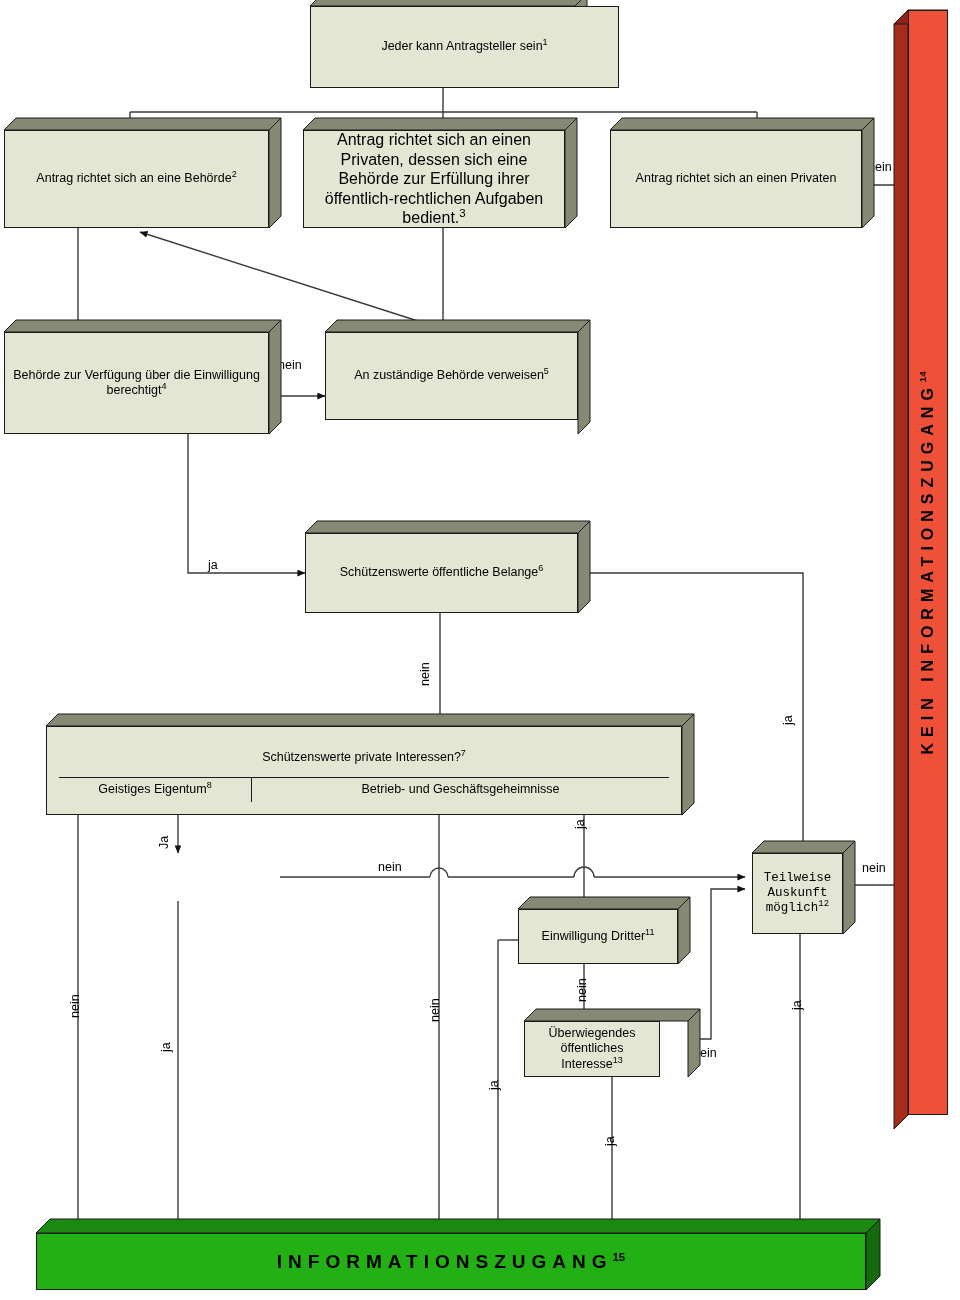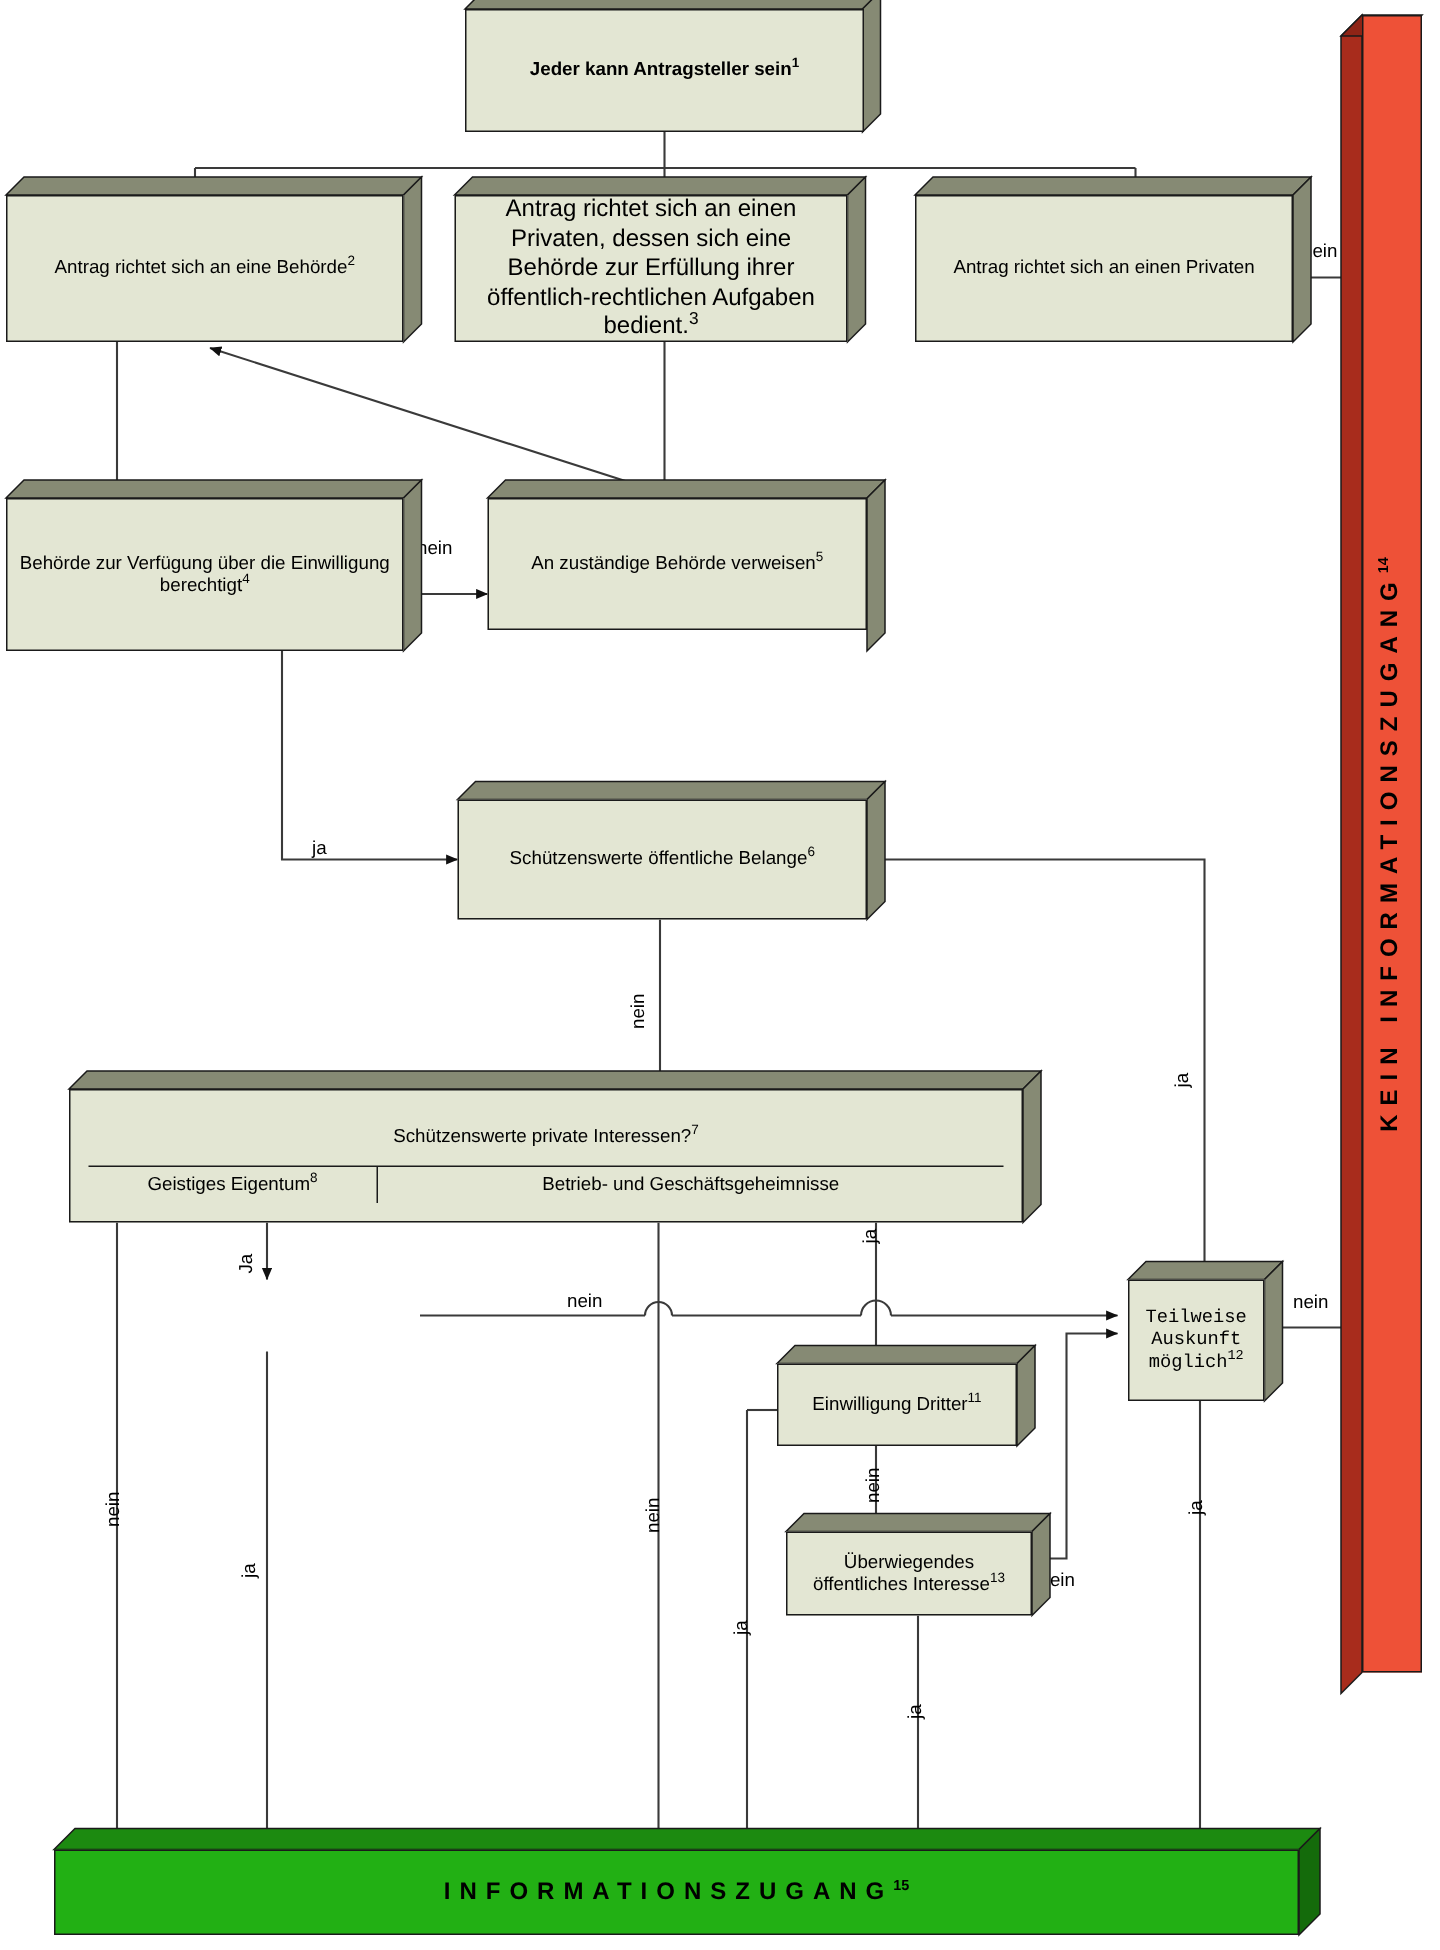--- a/index.html
+++ b/index.html
@@ -35,21 +35,21 @@
   
   .bar{position:absolute;}
   .bar .face{position:absolute;left:0;top:0;right:0;bottom:0;border:1px solid #1a1a1a;
      display:flex;align-items:center;justify-content:center;}
   .bar.red .face{background:#ee5137;}
   .bar.green .face{background:#22b014;}
   .bartext{
     font-weight:bold;font-size:17px;letter-spacing:5px;color:#000;white-space:nowrap;
   }
   .bar.red .bartext{transform:rotate(-90deg);letter-spacing:6px;font-size:16px;}
-  .bar.green .bartext{letter-spacing:6px;font-size:16px;}
+  .bar.green .bartext{letter-spacing:6px;font-size:19px;}
   .bartext sup{letter-spacing:0;font-size:0.6em;}
 </style>
 </head>
 <body>
 
 <div id="stage">
 
   <svg id="edges" viewBox="0 0 960 1300" xmlns="http://www.w3.org/2000/svg">
     <defs>
       <marker id="ah" markerWidth="9" markerHeight="9" refX="7.6" refY="3.4" orient="auto" markerUnits="userSpaceOnUse">
@@ -141,21 +141,21 @@
   <div class="edgelabel vert" style="left:575px;top:1002px;transform:rotate(-90deg);">nein</div>
 
   <div class="edgelabel" style="left:693px;top:1046px;">nein</div>
 
   <div class="edgelabel vert" style="left:603px;top:1146px;transform:rotate(-90deg);">ja</div>
 
   <div class="edgelabel" style="left:862px;top:861px;">nein</div>
 
   <div class="edgelabel vert" style="left:790px;top:1010px;transform:rotate(-90deg);">ja</div>
 
-  <div class="box" style="left:310px;top:6px;width:266px;height:82px;font-weight:bold;">
+  <div class="box" style="left:310px;top:6px;width:309px;height:82px;">
     <svg class="extr" width="265" height="82" viewBox="0 0 265 82">
       <polygon points="0,0 12,-12 277,-12 265,0" fill="#868a74" stroke="#1a1a1a" stroke-width="1"></polygon>
       <polygon points="265,0 277,-12 277,70 265,82" fill="#868a74" stroke="#1a1a1a" stroke-width="1"></polygon>
     </svg>
     <div class="face">
         <span class="lbl"><span>Jeder kann Antragsteller sein</span><sup>1</sup></span>
       </div>
   </div>
 
   <div class="box" style="left:4px;top:130px;width:265px;height:98px;">
@@ -252,21 +252,21 @@
   <div class="box" style="left:752px;top:853px;width:91px;height:81px;font-family:Liberation Mono, monospace;">
     <svg class="extr" width="91" height="81" viewBox="0 0 91 81">
       <polygon points="0,0 12,-12 103,-12 91,0" fill="#868a74" stroke="#1a1a1a" stroke-width="1"></polygon>
       <polygon points="91,0 103,-12 103,69 91,81" fill="#868a74" stroke="#1a1a1a" stroke-width="1"></polygon>
     </svg>
     <div class="face">
         <span class="lbl"><span>Teilweise Auskunft möglich</span><sup>12</sup></span>
       </div>
   </div>
 
-  <div class="box" style="left:524px;top:1021px;width:164px;height:56px;text-decoration:underline;">
+  <div class="box" style="left:524px;top:1021px;width:136px;height:56px;text-decoration:underline;">
     <svg class="extr" width="164" height="56" viewBox="0 0 164 56">
       <polygon points="0,0 12,-12 176,-12 164,0" fill="#868a74" stroke="#1a1a1a" stroke-width="1"></polygon>
       <polygon points="164,0 176,-12 176,44 164,56" fill="#868a74" stroke="#1a1a1a" stroke-width="1"></polygon>
     </svg>
     <div class="face">
         <span class="lbl"><span>Überwiegendes öffentliches Interesse</span><sup>13</sup></span>
       </div>
   </div>
 
   <div class="bar red" style="left:908px;top:10px;width:40px;height:1105px;">

